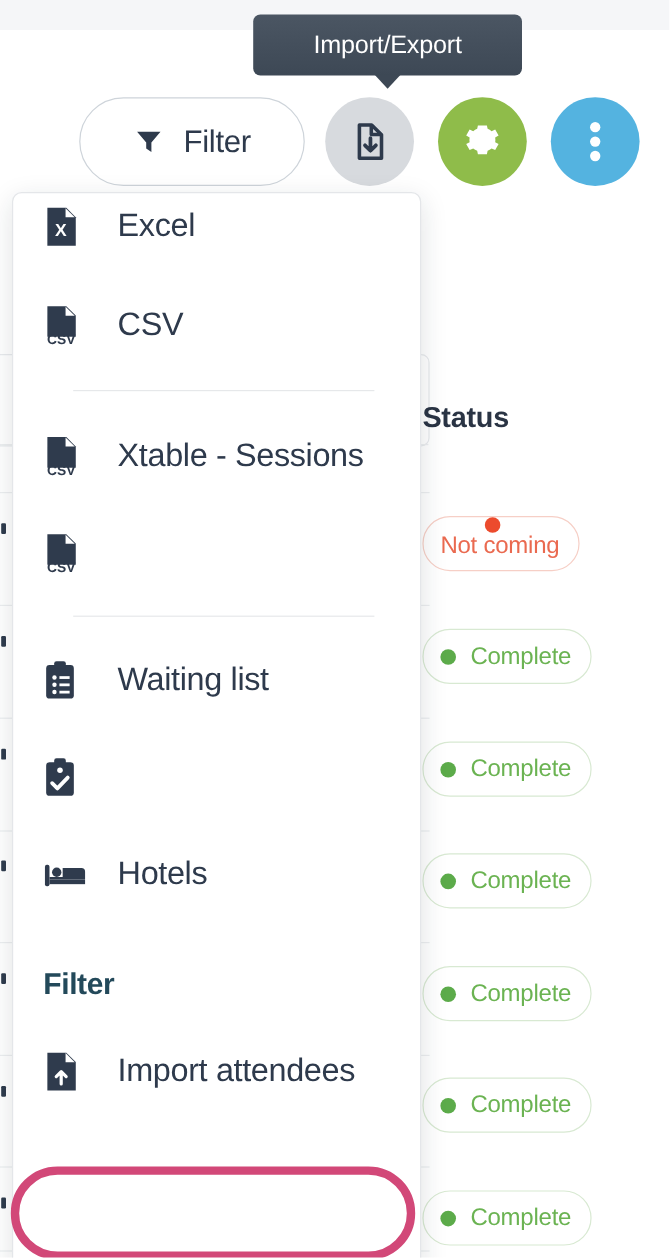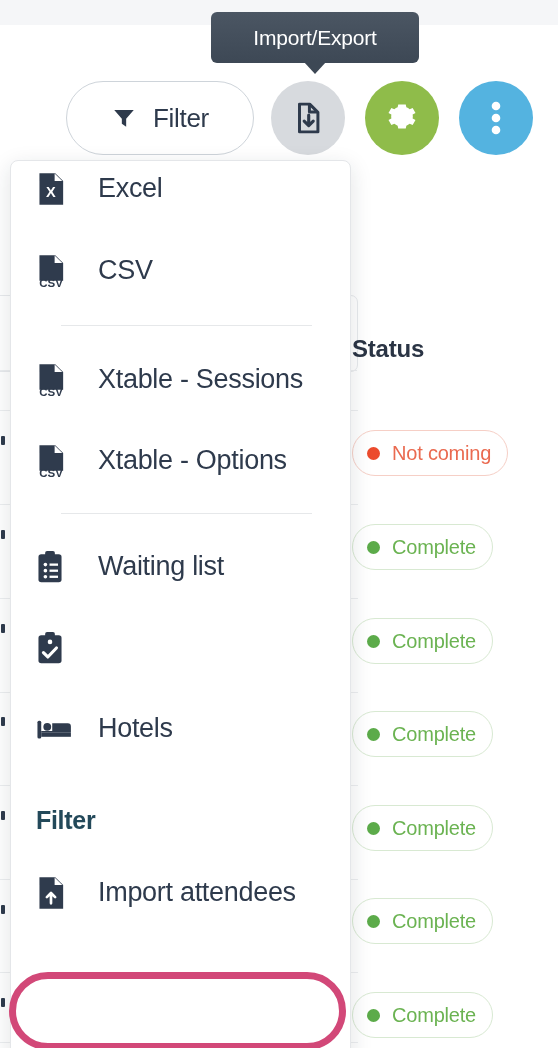--- a/index.html
+++ b/index.html
@@ -65,21 +65,21 @@
     left: 352px;
     display: flex;
     align-items: center;
     height: 46px;
     padding: 0 16px 0 14px;
     border: 1px solid #d8e9d2;
     border-radius: 23px;
     background: #ffffff;
     white-space: nowrap;
   }
-  .status-cell.neg { border-color: #f6cfc6; }
+  .status-cell.neg { border-color: #f6cfc6; flex-direction: column; }
   .status-dot {
     width: 13px; height: 13px;
     border-radius: 50%;
     background: #5cab4a;
     margin-right: 12px;
     flex: 0 0 auto;
   }
   .status-cell.neg .status-dot { background: #ec4b2d; }
   .status-label {
     font-size: 20px;
@@ -131,21 +131,21 @@
     cursor: pointer;
   }
   .btn-importexport { left: 271px; background: #d7dade; }
   .btn-settings     { left: 365px; background: #8fbc4a; }
   .btn-more         { left: 459px; background: #54b3e0; }
 
   
   .tooltip {
     position: absolute;
     left: 211px; top: 12px;
-    width: 208px; height: 51px;
+    width: 224px; height: 51px;
     background: linear-gradient(180deg, #4b5663 0%, #3d4855 100%);
     border-radius: 6px;
     display: flex;
     align-items: center;
     justify-content: center;
     z-index: 40;
   }
   .tooltip-text {
     color: #ffffff;
     font-size: 21px;
@@ -365,21 +365,20 @@
         </div>
         <div style="height: 26px;"></div>
         <div class="menu-item">
           <span class="mi-icon">
             <svg width="30" height="34" viewBox="0 0 24 28">
               <path d="M2.5 1h13L22 7.4V22h-19.5z" fill="#2f3b4d"></path>
               <path d="M15 1.3v6.2h6.3" fill="#ffffff"></path>
               <text x="12" y="27" font-family="Liberation Sans, sans-serif" font-size="9.5" font-weight="bold" fill="#2f3b4d" text-anchor="middle">CSV</text>
             </svg>
           </span>
-          <span class="mi-label">Xtable - Options</span>
         </div>
         <div style="height: 25px;"></div>
         <div class="menu-divider"></div>
         <div style="height: 25px;"></div>
         <div class="menu-item">
           <span class="mi-icon">
             <svg width="28" height="34" viewBox="0 0 22 28">
               <rect x="1.5" y="3.5" width="19" height="23" rx="2.3" fill="#2f3b4d"></rect>
               <rect x="7" y="0.8" width="8" height="5.2" rx="1.6" fill="#2f3b4d"></rect>
               <circle cx="7.2" cy="12" r="1.5" fill="#ffffff"></circle>

